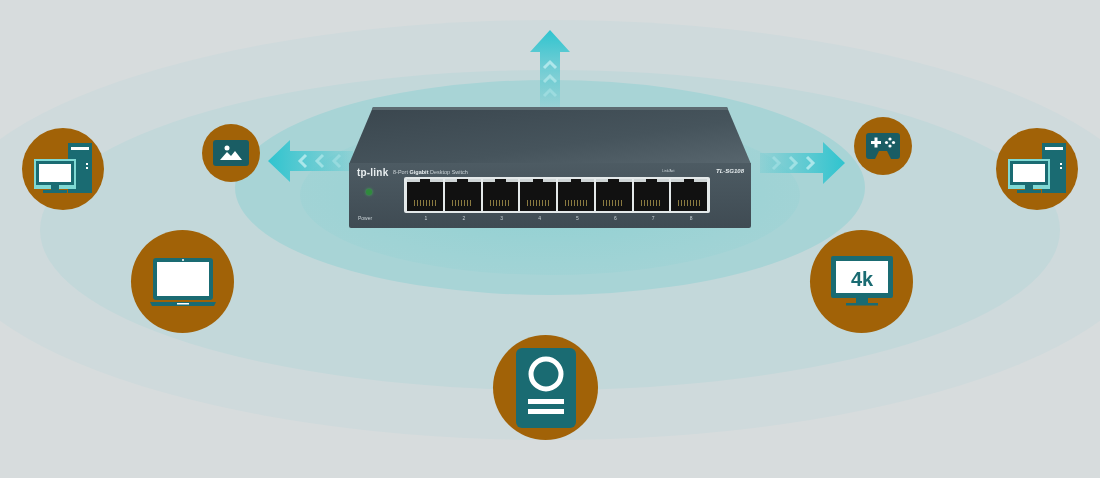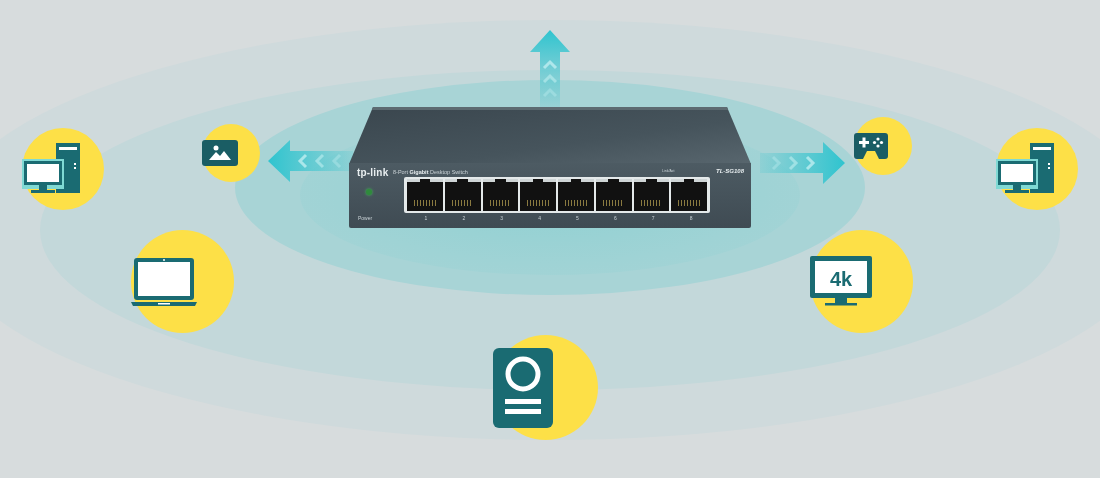--- a/index.html
+++ b/index.html
@@ -4,21 +4,21 @@
 <style>
   html, body { margin:0; padding:0; }
   body { width:1100px; height:478px; overflow:hidden; background:#d6dcdd; font-family:"Liberation Sans", sans-serif; }
   .stage { position:relative; width:1100px; height:478px; overflow:hidden; background:#d7dcdd; }
   .ring { position:absolute; border-radius:50%; }
   .ring-outer { left:-60px; top:20px; width:1220px; height:420px; background:#cfdadc; }
   .ring-mid { left:40px; top:70px; width:1020px; height:320px; background:#c3d8da; }
   .ring-inner { left:235px; top:80px; width:630px; height:215px; background:#a8d4d6; }
   .ring-core { left:300px; top:115px; width:500px; height:160px; background:radial-gradient(ellipse at center, #8fd0d2 0%, #9fd3d5 60%, #a8d4d6 100%); }
 
-  .bubble { position:absolute; border-radius:50%; background:#fde047; display:flex; align-items:center; justify-content:flex-start; }
+  .bubble { position:absolute; border-radius:50%; background:#a16207; display:flex; align-items:center; justify-content:center; }
   .bubble svg { display:block; }
 
   .arrow { position:absolute; }
 
   .switch { position:absolute; left:349px; top:107px; width:402px; height:121px; }
   .switch-top { position:absolute; left:0; top:0; width:402px; height:57px; }
   .switch-front { position:absolute; left:0; top:56px; width:402px; height:65px; background:linear-gradient(#4d5b63,#3f4b53); border-radius:0 0 2px 2px; }
   .brand { position:absolute; left:8px; top:4px; color:#e8eef0; font-size:10px; font-weight:bold; letter-spacing:0.2px; }
   .desc { position:absolute; left:44px; top:6px; color:#c9d2d6; font-size:5.5px; }
   .desc b { color:#e8eef0; }

